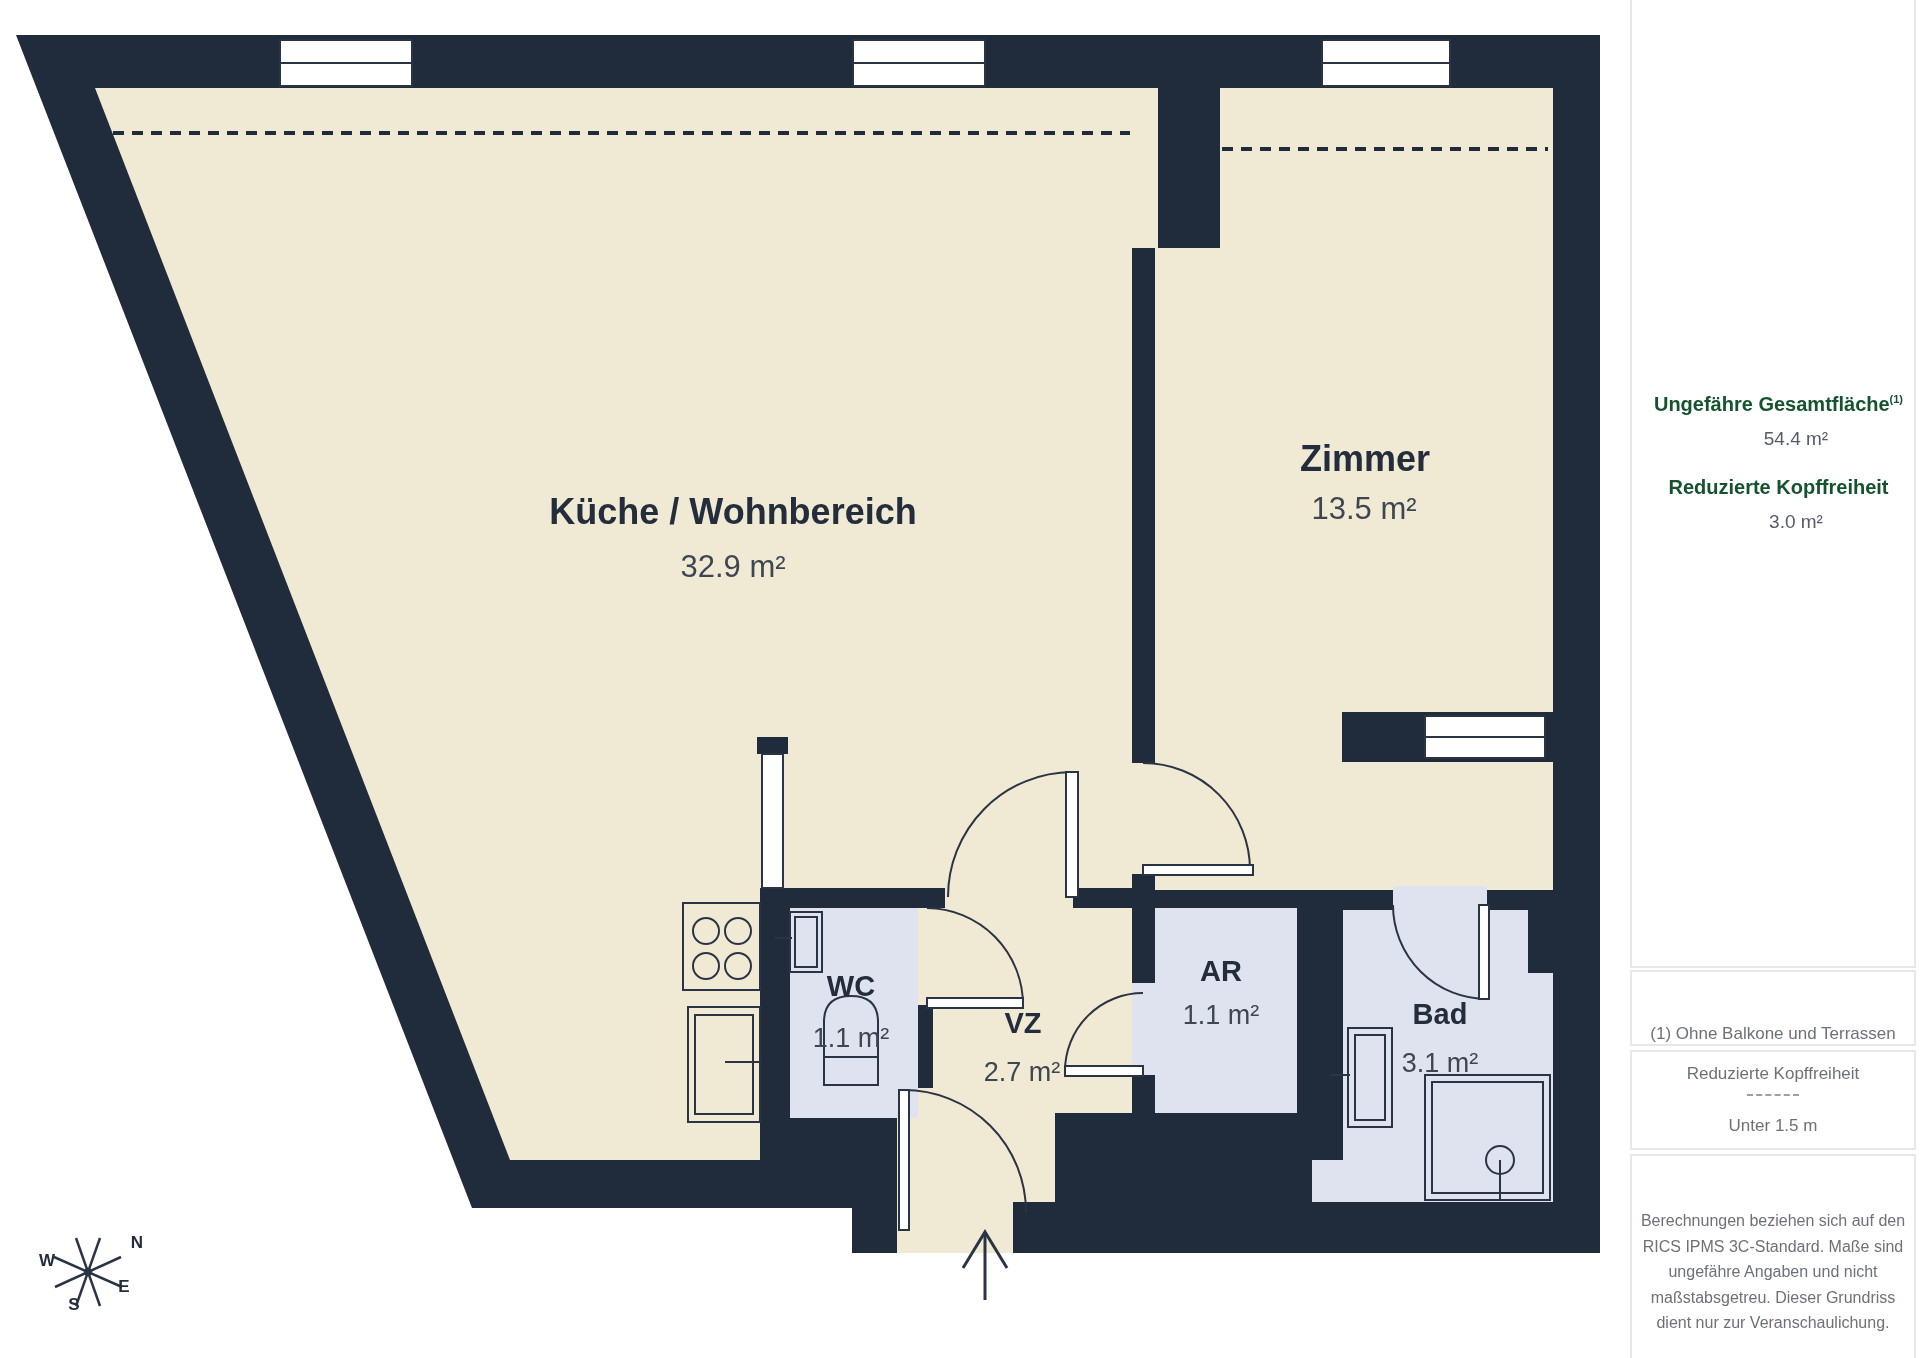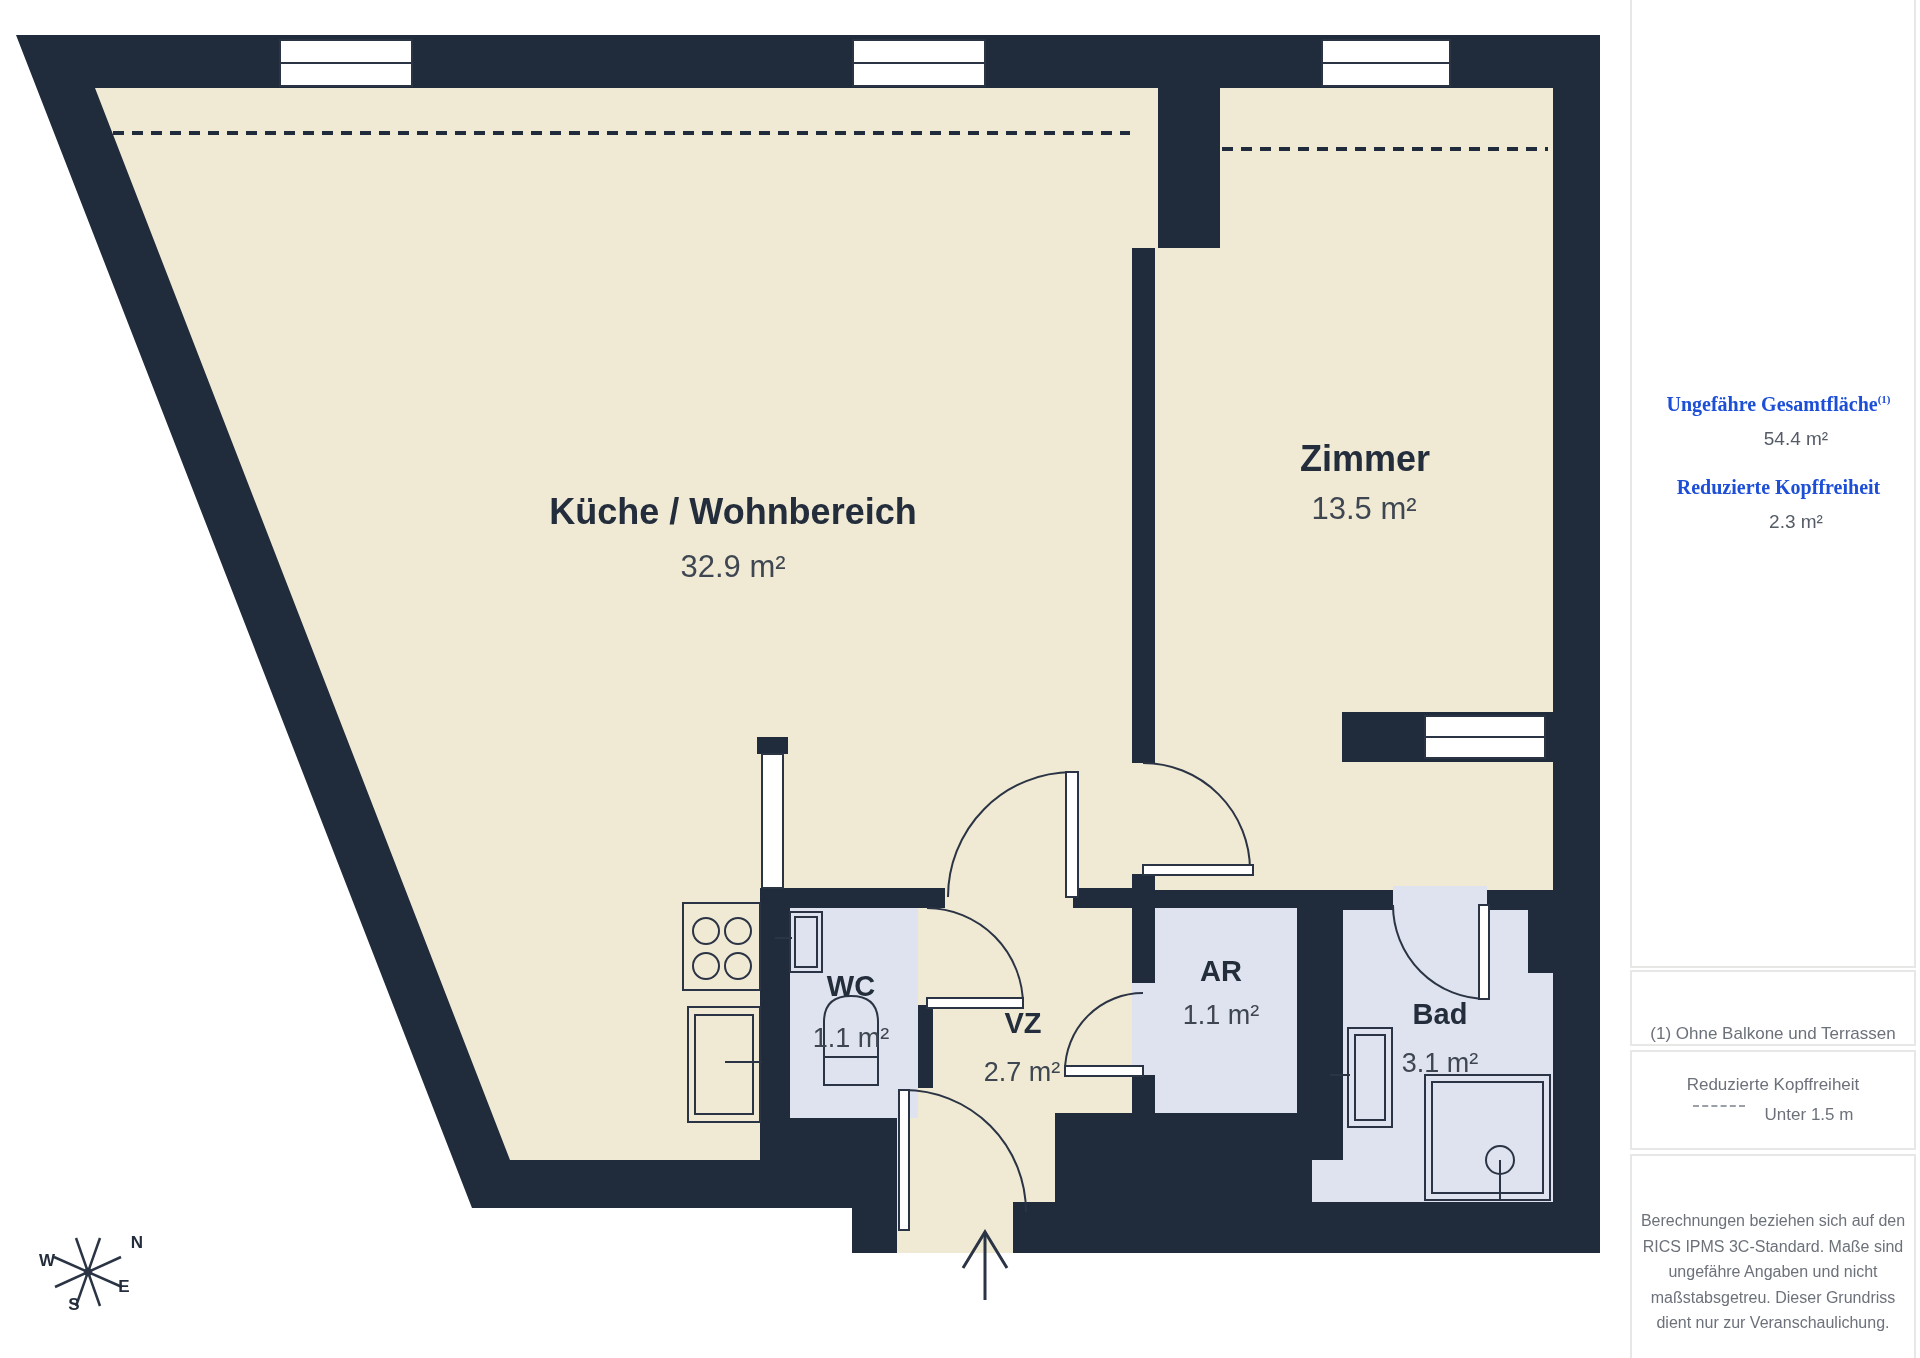--- a/index.html
+++ b/index.html
@@ -32,26 +32,26 @@
 
   
   .side-box{
     position:absolute;left:1630px;width:286px;background:#ffffff;
     border:2px solid #e7e7e5;box-sizing:border-box;text-align:center;color:#6c717a;
   }
   #side-box-1{top:-2px;height:970px;}
   #side-box-2{top:970px;height:76px;display:flex;align-items:flex-end;justify-content:center;}
   #side-box-3{top:1050px;height:100px;display:flex;flex-direction:column;align-items:center;justify-content:center;gap:10px;}
   #side-box-4{top:1154px;height:206px;}
-  .sb-heading{font-size:20px;font-weight:bold;color:#1d4ed8;margin:0 0 12px 11px;font-family:Liberation Serif, serif;}
+  .sb-heading{font-size:20px;font-weight:bold;color:#14532d;margin:0 0 12px 11px;}
   .sb-heading sup{font-size:11px;}
   .sb-value{font-size:19px;color:#565c66;margin:0 0 26px 0;padding-left:46px;}
   .sb-note{font-size:17px;}
   .sb-legend-title{font-size:17px;}
-  .sb-legend-row{font-size:17px;display:flex;align-items:flex-start;gap:20px;}
+  .sb-legend-row{font-size:17px;display:flex;align-items:center;gap:20px;flex-direction:column;}
   .sb-dash{display:inline-block;width:52px;border-top:2px dashed #9aa0a8;height:0;}
   .sb-disclaimer{font-size:16px;line-height:1.6;width:266px;margin:52px auto 0 auto;}
   .sb-brand{margin-top:22px;font-size:20px;letter-spacing:2px;color:#4d535c;}
   .sb-brand b{font-weight:bold;}
 </style>
 </head>
 <body>
 
 <div id="plan-wrap">
 <svg width="1628" height="1358" viewBox="0 0 1628 1358" xmlns="http://www.w3.org/2000/svg">
@@ -198,21 +198,21 @@
   <text class="compass-label" x="74" y="1310">S</text>
 </svg>
 </div>
 
 <div class="side-box" id="side-box-1" style="padding-top:393px;">
   <p class="sb-heading">
     <span>Ungefähre Gesamtfläche</span><sup>(1)</sup>
   </p>
   <p class="sb-value">54.4 m²</p>
   <p class="sb-heading">Reduzierte Kopffreiheit</p>
-  <p class="sb-value">2.3 m²</p>
+  <p class="sb-value">3.0 m²</p>
 </div>
 
 <div class="side-box" id="side-box-2">
   <span class="sb-note">(1) Ohne Balkone und Terrassen</span>
 </div>
 
 <div class="side-box" id="side-box-3">
   <span class="sb-legend-title">Reduzierte Kopffreiheit</span>
   <span class="sb-legend-row">
     <span class="sb-dash"></span>

